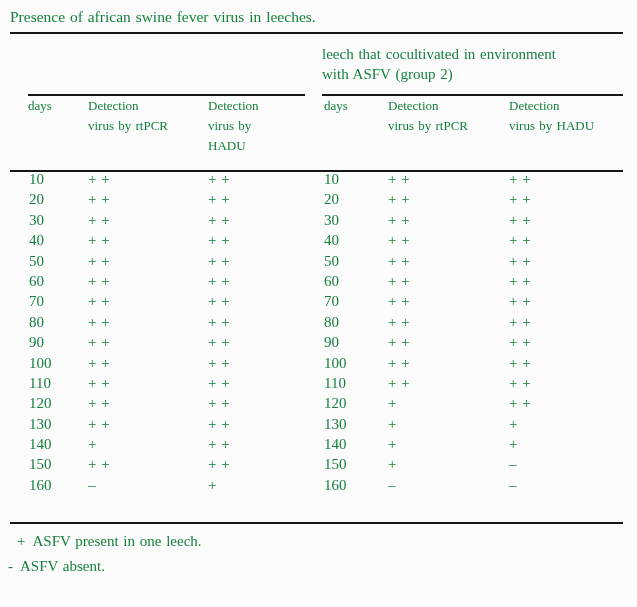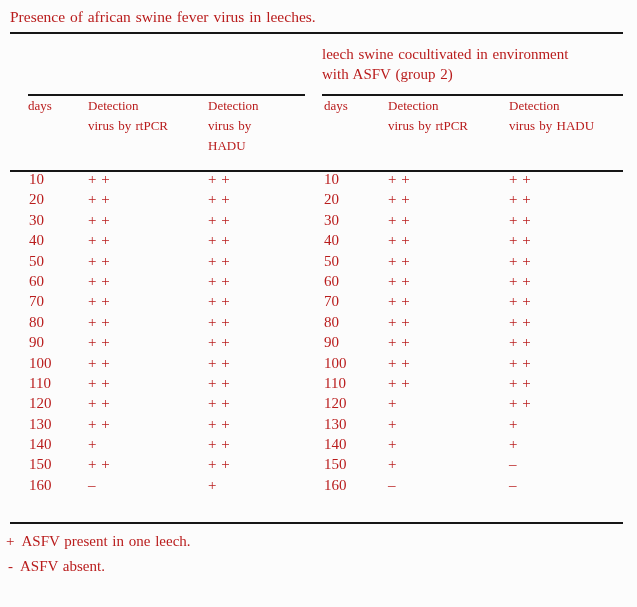--- a/index.html
+++ b/index.html
@@ -1,20 +1,20 @@
 <!DOCTYPE html>
 <html><head>
 <meta charset="utf-8">
 <style>
   html,body { margin:0; padding:0; }
   .page {
     position:relative;
     width:637px; height:607px;
     background:#fcfcfc;
-    color:#b91c1c;
+    color:#15803d;
     font-family:"Liberation Serif", "DejaVu Serif", serif;
     overflow:hidden;
     word-spacing:1px;
   }
   .title {
     position:absolute; left:10px; top:7px;
     font-size:15.5px; line-height:20px;
   }
   .rule {
     position:absolute; left:10px; width:613px; height:2px;
@@ -49,35 +49,35 @@
   .c    { position:absolute; top:0; line-height:20.4px; white-space:nowrap; }
   .cd1 { left:29px;  }
   .cp1 { left:88px;  }
   .ch1 { left:208px; }
   .cd2 { left:324px; }
   .cp2 { left:388px; }
   .ch2 { left:509px; }
   .footnotes { position:absolute; left:0; top:529px; width:637px; font-size:15px; }
   .fn { position:relative; line-height:25.4px; white-space:nowrap; }
   .fn-1 { padding-left:19px; }
-  .fn-2 { padding-left:6px; }
+  .fn-2 { padding-left:17px; }
   .fn-3 { padding-left:8px; }
   .fn .sym { margin-right:7px; }
 </style>
 </head>
 <body>
 
 <div class="page">
 
   <div class="title">Presence of african swine fever virus in leeches.</div>
 
   <div class="rule rule-top"></div>
 
   <div class="ghead gh2">
-    <div>leech swine cocultivated in environment</div>
+    <div>leech that cocultivated in environment</div>
     <div>with ASFV (group 2)</div>
   </div>
 
   <div class="thin-rule thin-g1"></div>
   <div class="thin-rule thin-g2"></div>
 
   <div class="colhead ch-d1">days</div>
   <div class="colhead ch-p1">
     <div>Detection</div>
     <div>virus by rtPCR</div>

